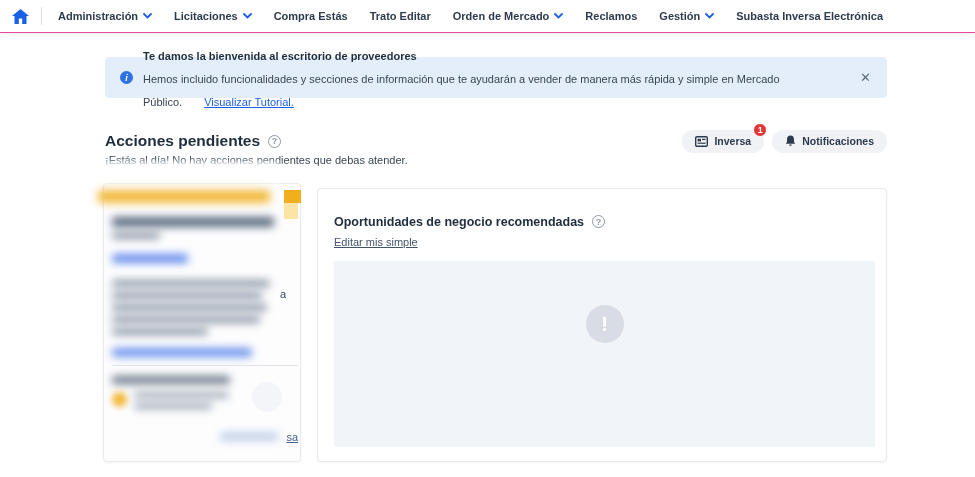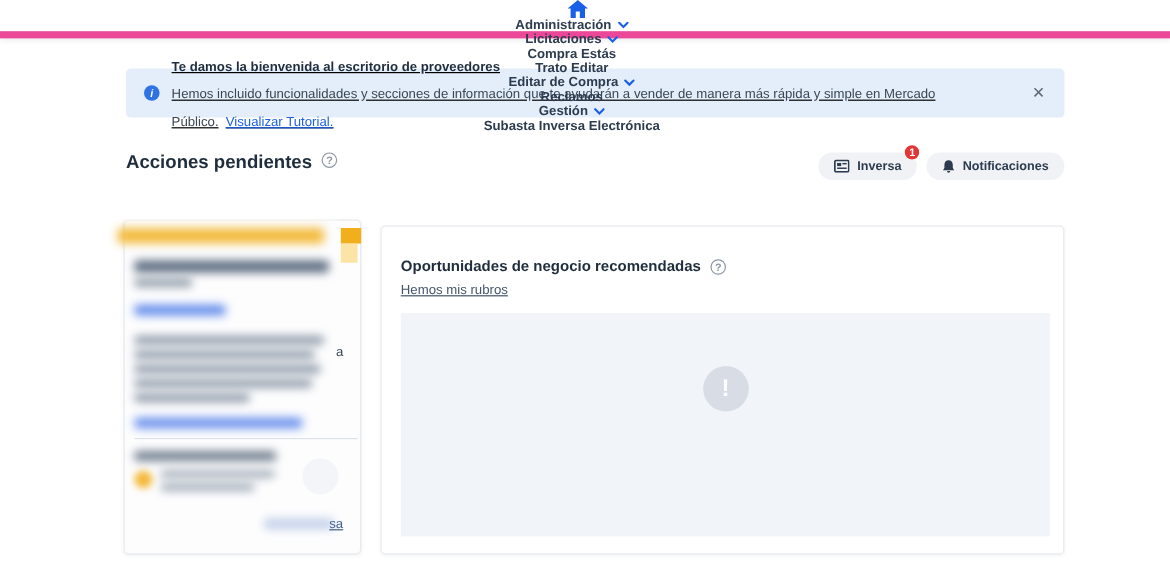--- a/index.html
+++ b/index.html
@@ -2,52 +2,52 @@
 <html><head>
 <meta charset="utf-8">
 <style>
   * { margin:0; padding:0; box-sizing:border-box; }
   body { background:#fff; font-family:"Liberation Sans", sans-serif; }
   .page { position:relative; width:975px; height:477px; background:#ffffff; overflow:hidden; }
 
   
   .topnav {
     position:absolute; left:0; top:0; width:975px; height:32px;
-    background:#ffffff; border-bottom:6px solid #ec4899;
+    background:#ffffff; border-bottom:1px solid #ec4899;
     box-shadow:0 2px 4px rgba(40,50,70,.08);
-    display:flex; align-items:center; padding:0 12px; z-index:5;flex-direction:column;
+    display:flex; align-items:center; padding:16px 12px; z-index:5;
   }
   .home-btn { display:flex; align-items:center; margin-right:12px; cursor:pointer; }
   .nav-divider { width:1px; height:18px; background:#dde1e6; margin-right:16px; }
   .nav-item {
     display:flex; align-items:center; gap:5px; margin-right:22px;
     font-size:11px; font-weight:700; color:#2d3b4e; cursor:pointer; white-space:nowrap;
   }
   .chev { display:inline-block; }
 
   
   .banner {
     position:absolute; left:105px; top:57px; width:782px; height:41px;
     background:#e4eefb; border-radius:4px; display:flex; align-items:center; z-index:2;
   }
   .info-ic {
     width:13px; height:13px; border-radius:50%; background:#2f72e4; color:#fff;
     font-size:9px; font-weight:700; font-style:italic; display:flex; align-items:center; justify-content:center;
     margin-left:15px; flex:0 0 auto;
   }
-  .banner-text { margin-left:10px; line-height:1.45;text-decoration:underline; }
+  .banner-text { margin-left:10px; line-height:1.45; }
   .banner-title { font-size:11px; font-weight:700; color:#1f2d3d; }
   .banner-body { font-size:11px; color:#3a4654; }
-  .banner-link { color:#1a5fe8; text-decoration:underline; margin-left:6px; cursor:pointer; }
+  .banner-link { color:#1a5fe8; text-decoration:underline; margin-left:22px; cursor:pointer; }
   .banner-close { margin-left:auto; margin-right:16px; color:#5f6b7a; font-size:13px; cursor:pointer; }
 
   
   .heading-row {
     position:absolute; left:105px; top:127px; width:782px; height:28px;
-    display:flex; align-items:flex-start; z-index:2;
+    display:flex; align-items:center; z-index:2;
   }
   .page-title { font-size:15.5px; font-weight:700; color:#1f2d3d; }
   .help-ic {
     width:13px; height:13px; border-radius:50%; border:1.5px solid #8d97a5; color:#8d97a5;
     font-size:9px; font-weight:700; display:inline-flex; align-items:center; justify-content:center;
     margin-left:8px; cursor:pointer;
   }
   .pill-group { margin-left:auto; display:flex; gap:8px; }
   .pill {
     position:relative; height:23px; background:#f0f2f5; border-radius:12px;
@@ -74,21 +74,21 @@
   .frag-link { position:absolute; font-size:11px; color:#44608c; text-decoration:underline; cursor:pointer; }
 
   
   .right-card {
     position:absolute; left:317px; top:188px; width:570px; height:274px;
     background:#ffffff; border:1px solid #e7eaee; border-radius:4px;
     box-shadow:0 1px 3px rgba(40,50,70,.05); z-index:2;
   }
   .opp-title {
     position:absolute; left:16px; top:26px; font-size:12.5px; font-weight:700; color:#1f2d3d;
-    display:flex; align-items:flex-end;
+    display:flex; align-items:flex-start;
   }
   .opp-edit { position:absolute; left:16px; top:47px; font-size:11px; color:#44546a; text-decoration:underline; cursor:pointer; }
   .error-panel {
     position:absolute; left:16px; top:72px; width:541px; height:186px; background:#f1f4f8;
     display:flex; flex-direction:column; align-items:center; padding-top:44px;
   }
   .error-circle {
     width:38px; height:38px; border-radius:50%; background:#d8dde5; color:#fff;
     font-size:20px; font-weight:700; display:flex; align-items:center; justify-content:center;
   }
@@ -120,21 +120,21 @@
           <polyline points="1,1 4.5,4.5 8,1" fill="none" stroke="#1a5fe8" stroke-width="1.8" stroke-linecap="round"></polyline>
         </svg>
     </span>
     <span class="nav-item">
       <span>Compra Estás</span>
     </span>
     <span class="nav-item">
       <span>Trato Editar</span>
     </span>
     <span class="nav-item">
-      <span>Editar de Compra</span>
+      <span>Orden de Mercado</span>
       <svg class="chev" width="9" height="6" viewBox="0 0 9 6">
           <polyline points="1,1 4.5,4.5 8,1" fill="none" stroke="#1a5fe8" stroke-width="1.8" stroke-linecap="round"></polyline>
         </svg>
     </span>
     <span class="nav-item">
       <span>Reclamos</span>
     </span>
     <span class="nav-item">
       <span>Gestión</span>
       <svg class="chev" width="9" height="6" viewBox="0 0 9 6">
@@ -172,20 +172,21 @@
       <span class="pill">
         <svg width="11" height="12" viewBox="0 0 11 12">
             <path d="M5.5 0.5 C3.3 0.5 2 2.2 2 4.3 L2 7 L0.8 8.8 L10.2 8.8 L9 7 L9 4.3 C9 2.2 7.7 0.5 5.5 0.5 Z" fill="#2d3b4e"></path>
             <path d="M4.2 9.6 a1.3 1.3 0 0 0 2.6 0 Z" fill="#2d3b4e"></path>
           </svg>
         <span>Notificaciones</span>
       </span>
     </span>
   </div>
 
+  <div class="subtext">¡Estás al día! No hay acciones pendientes que debas atender.</div>
 
   <div class="left-card">
 
     <div class="blur3" style="left:-8px; top:-22px; width:185px; height:21px; background:#ffffff;"></div>
 
     <div class="blur4" style="left:-6px; top:6px; width:172px; height:13px; background:#f3bb3e;"></div>
     <div class="noblur" style="right:-1px; top:6px; width:17px; height:13px; background:#f1af1d;"></div>
     <div class="noblur" style="right:2px; top:19px; width:14px; height:16px; background:#fbe4a6;"></div>
 
     <div class="blur4" style="left:8px; top:33px; width:162px; height:10px; background:#5a6a7e;"></div>
@@ -204,27 +205,27 @@
 
     <div class="noblur" style="left:8px; top:181px; width:186px; height:1px; background:#dfe3e8;"></div>
 
     <div class="blur4" style="left:8px; top:192px; width:118px; height:8px; background:#6a7888;"></div>
     <div class="noblur" style="left:148px; top:198px; width:30px; height:30px; border-radius:50%; background:#f3f5f8;"></div>
     <div class="blur3" style="left:8px; top:208px; width:15px; height:15px; border-radius:50%; background:#f3b93c;"></div>
     <div class="blur4" style="left:30px; top:208px; width:95px; height:6px; background:#9aa5b2;"></div>
     <div class="blur4" style="left:30px; top:219px; width:78px; height:6px; background:#9aa5b2;"></div>
 
     <div class="blur4" style="right:22px; bottom:20px; width:58px; height:9px; background:#c2d0e8;"></div>
-    <span class="frag-link" style="right:14px; bottom:18px;">sa</span>
+    <span class="frag-link" style="right:2px; bottom:18px;">sa</span>
   </div>
 
   <div class="right-card">
     <div class="opp-title">
       <span>Oportunidades de negocio recomendadas</span>
       <span class="help-ic">?</span>
     </div>
-    <span class="opp-edit">Hemos mis rubros</span>
+    <span class="opp-edit">Editar mis simple</span>
     <div class="error-panel">
       <div class="error-circle">!</div>
     </div>
   </div>
 
 </div>
 
 </body></html>

